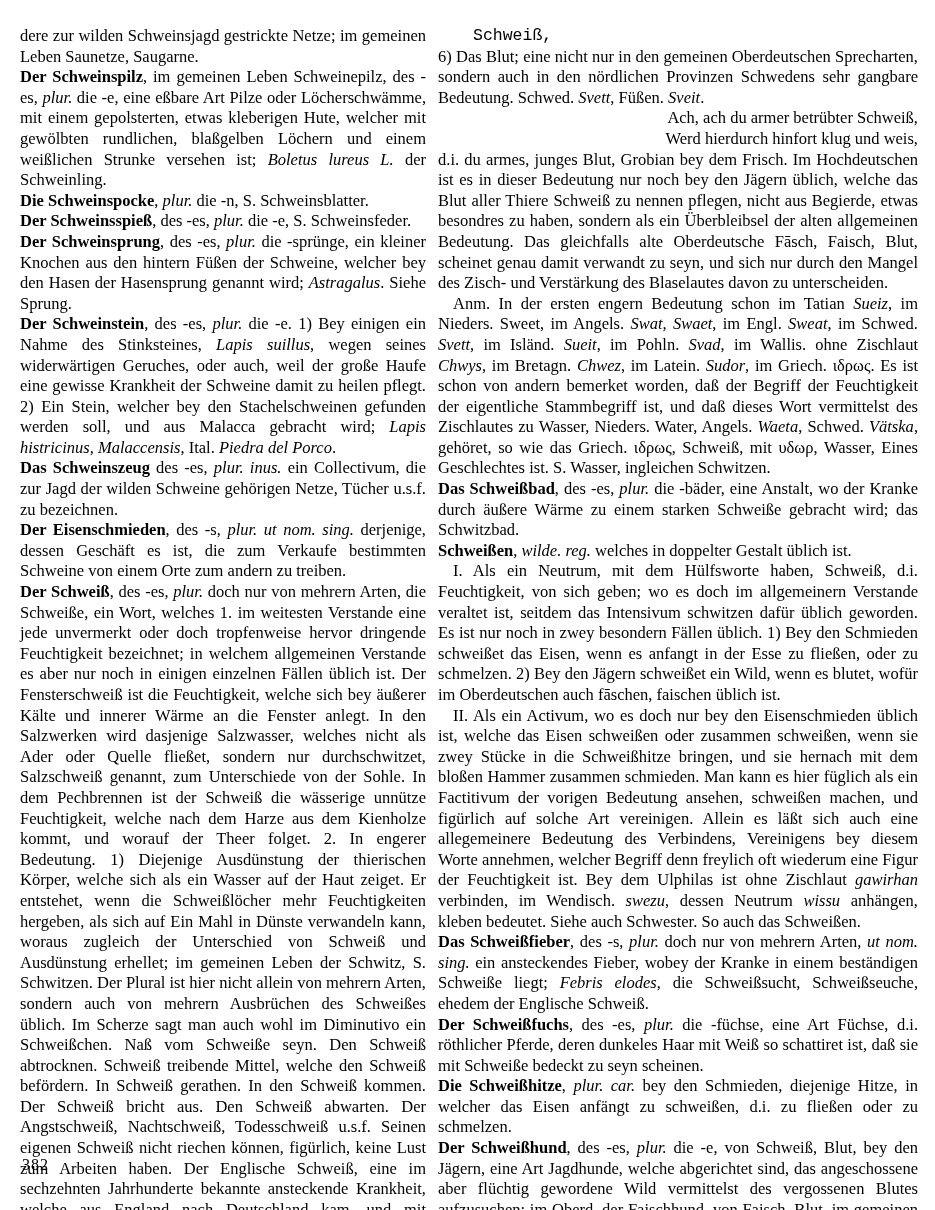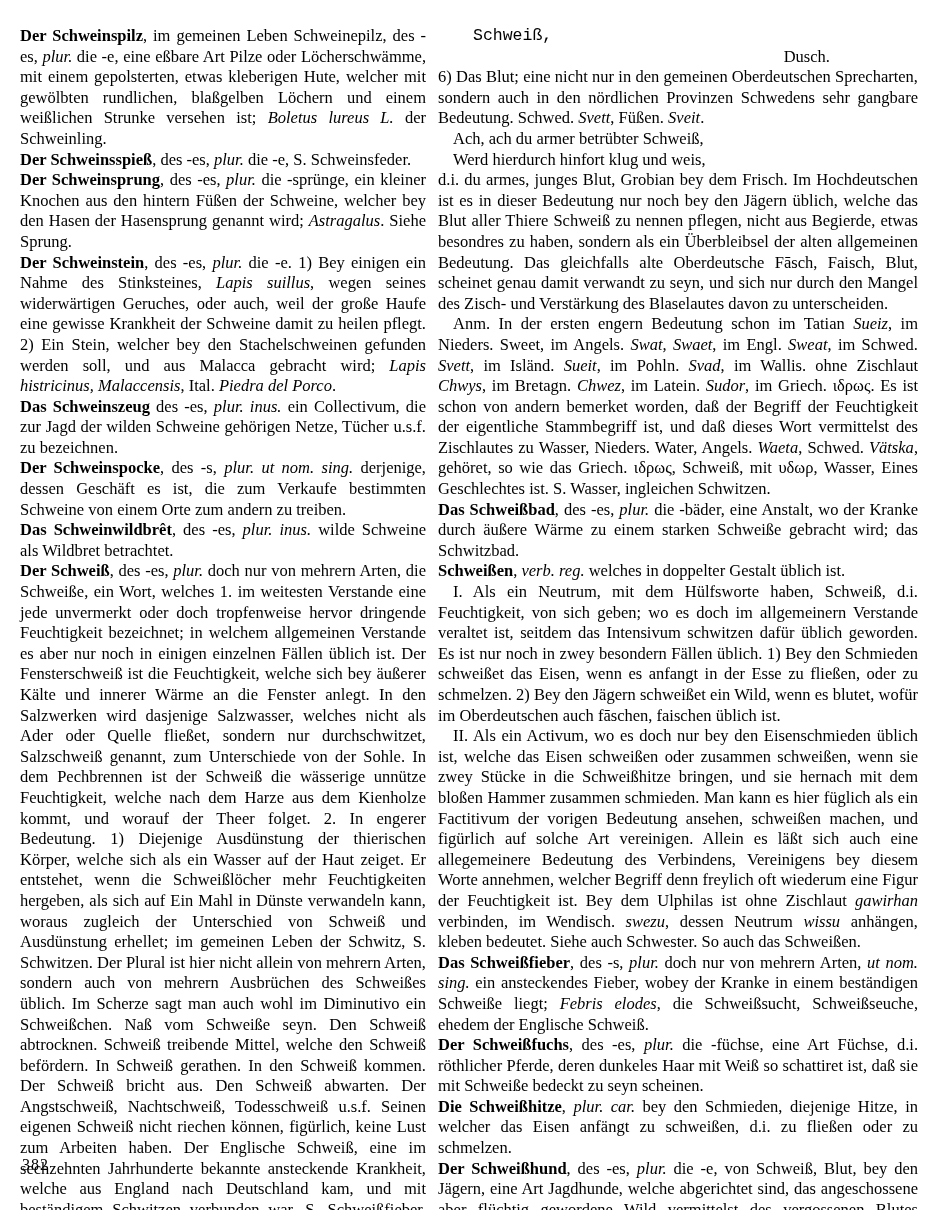--- a/index.html
+++ b/index.html
@@ -17,57 +17,57 @@
     display: flex;
     gap: 12px;
   }
   .col { font-size: 16.5px; line-height: 20.6px; }
   .col-left  { width: 406px; }
   .col-right { width: 480px; }
   .para { margin: 0; text-align: justify; }
   .para.plain {}
   .para.entry {}
   .para.indent    { text-indent: 15px; }
-  .para.poem      { text-indent: 15px; text-align: left; }
+  .para.poem      { text-indent: 15px; text-align: right; }
   .para.poem-cont { text-indent: 35px; text-align: left; font-family: Liberation Mono, monospace; }
   .para.attribution { text-align: right; padding-right: 88px; }
   .b { font-weight: 700; }
   .i { font-style: italic; }
   .n {}
   .page-number {
     position: absolute;
     left: 22px; top: 1156px;
     font-size: 16px;
     letter-spacing: 1px;
   }
 </style>
 </head>
 <body>
 
 <div class="page">
   <div class="col col-left" id="col-left">
+      <p class="para plain"><span class="n">dere zur wilden Schweinsjagd gestrickte Netze; im gemeinen Leben Saunetze, Saugarne.</span></p>
       <p class="para entry"><span class="b">Der Schweinspilz</span><span class="n">, im gemeinen Leben Schweinepilz, des -es, </span><span class="i">plur.</span><span class="n"> die -e, eine eßbare Art Pilze oder Löcherschwämme, mit einem gepolsterten, etwas kleberigen Hute, welcher mit gewölbten rundlichen, blaßgelben Löchern und einem weißlichen Strunke versehen ist; </span><span class="i">Boletus lureus L.</span><span class="n"> der Schweinling.</span></p>
+      <p class="para entry"><span class="b">Die Schweinspocke</span><span class="n">, </span><span class="i">plur.</span><span class="n"> die -n, S. Schweinsblatter.</span></p>
       <p class="para entry"><span class="b">Der Schweinsspieß</span><span class="n">, des -es, </span><span class="i">plur.</span><span class="n"> die -e, S. Schweinsfeder.</span></p>
       <p class="para entry"><span class="b">Der Schweinsprung</span><span class="n">, des -es, </span><span class="i">plur.</span><span class="n"> die -sprünge, ein kleiner Knochen aus den hintern Füßen der Schweine, welcher bey den Hasen der Hasensprung genannt wird; </span><span class="i">Astragalus</span><span class="n">. Siehe Sprung.</span></p>
       <p class="para entry"><span class="b">Der Schweinstein</span><span class="n">, des -es, </span><span class="i">plur.</span><span class="n"> die -e. 1) Bey einigen ein Nahme des Stinksteines, </span><span class="i">Lapis suillus</span><span class="n">, wegen seines widerwärtigen Geruches, oder auch, weil der große Haufe eine gewisse Krankheit der Schweine damit zu heilen pflegt. 2) Ein Stein, welcher bey den Stachelschweinen gefunden werden soll, und aus Malacca gebracht wird; </span><span class="i">Lapis histricinus, Malaccensis</span><span class="n">, Ital. </span><span class="i">Piedra del Porco</span><span class="n">.</span></p>
       <p class="para entry"><span class="b">Das Schweinszeug</span><span class="n"> des -es, </span><span class="i">plur. inus.</span><span class="n"> ein Collectivum, die zur Jagd der wilden Schweine gehörigen Netze, Tücher u.s.f. zu bezeichnen.</span></p>
-      <p class="para entry"><span class="b">Der Schweinspocke</span><span class="n">, des -s, </span><span class="i">plur. ut nom. sing.</span><span class="n"> derjenige, dessen Geschäft es ist, die zum Verkaufe bestimmten Schweine von einem Orte zum andern zu treiben.</span></p>
-      <p class="para entry"><span class="b">Das Schweinwildbrêt</span><span class="n">, des -es, </span><span class="i">plur. inus.</span><span class="n"> wilde Schweine als Wildbret betrachtet.</span></p>
+      <p class="para entry"><span class="b">Der Eisenschmieden</span><span class="n">, des -s, </span><span class="i">plur. ut nom. sing.</span><span class="n"> derjenige, dessen Geschäft es ist, die zum Verkaufe bestimmten Schweine von einem Orte zum andern zu treiben.</span></p>
       <p class="para entry"><span class="b">Der Schweiß</span><span class="n">, des -es, </span><span class="i">plur.</span><span class="n"> doch nur von mehrern Arten, die Schweiße, ein Wort, welches 1. im weitesten Verstande eine jede unvermerkt oder doch tropfenweise hervor dringende Feuchtigkeit bezeichnet; in welchem allgemeinen Verstande es aber nur noch in einigen einzelnen Fällen üblich ist. Der Fensterschweiß ist die Feuchtigkeit, welche sich bey äußerer Kälte und innerer Wärme an die Fenster anlegt. In den Salzwerken wird dasjenige Salzwasser, welches nicht als Ader oder Quelle fließet, sondern nur durchschwitzet, Salzschweiß genannt, zum Unterschiede von der Sohle. In dem Pechbrennen ist der Schweiß die wässerige unnütze Feuchtigkeit, welche nach dem Harze aus dem Kienholze kommt, und worauf der Theer folget. 2. In engerer Bedeutung. 1) Diejenige Ausdünstung der thierischen Körper, welche sich als ein Wasser auf der Haut zeiget. Er entstehet, wenn die Schweißlöcher mehr Feuchtigkeiten hergeben, als sich auf Ein Mahl in Dünste verwandeln kann, woraus zugleich der Unterschied von Schweiß und Ausdünstung erhellet; im gemeinen Leben der Schwitz, S. Schwitzen. Der Plural ist hier nicht allein von mehrern Arten, sondern auch von mehrern Ausbrüchen des Schweißes üblich. Im Scherze sagt man auch wohl im Diminutivo ein Schweißchen. Naß vom Schweiße seyn. Den Schweiß abtrocknen. Schweiß treibende Mittel, welche den Schweiß befördern. In Schweiß gerathen. In den Schweiß kommen. Der Schweiß bricht aus. Den Schweiß abwarten. Der Angstschweiß, Nachtschweiß, Todesschweiß u.s.f. Seinen eigenen Schweiß nicht riechen können, figürlich, keine Lust zum Arbeiten haben. Der Englische Schweiß, eine im sechzehnten Jahrhunderte bekannte ansteckende Krankheit, welche aus England nach Deutschland kam, und mit beständigem Schwitzen verbunden war, S. Schweißfieber. Bey dem Rindviehe ist der Schweiß eine Krankheit, bey welcher die Haut so fest an dem ganzen Leibe ansitzet, daß man sie auf den Knochen nicht bewegen kann. Figürlich ist der Schweiß so wohl beschwerliche Arbeit, sauere Mühe. Das hat Schweiß gekostet. Die Anakreontische Moral ist weichlich und hat nichts von dem männlichen Schweiße des Philosophen. Als auch das durch sauere Mühe erworbene Gut. Du mußt doch deinen sauren Schweiß andern lassen, Sir. 14, 15.</span></p>
     </div>
   <div class="col col-right" id="col-right">
       <p class="para poem-cont"><span class="n">Schweiß,</span></p>
-      <p class="para attribution"><span class="n">Dusch.</span></p>
       <p class="para plain"><span class="n">6) Das Blut; eine nicht nur in den gemeinen Oberdeutschen Sprecharten, sondern auch in den nördlichen Provinzen Schwedens sehr gangbare Bedeutung. Schwed. </span><span class="i">Svett</span><span class="n">, Füßen. </span><span class="i">Sveit</span><span class="n">.</span></p>
       <p class="para poem"><span class="n">Ach, ach du armer betrübter Schweiß,</span></p>
       <p class="para poem"><span class="n">Werd hierdurch hinfort klug und weis,</span></p>
       <p class="para plain"><span class="n">d.i. du armes, junges Blut, Grobian bey dem Frisch. Im Hochdeutschen ist es in dieser Bedeutung nur noch bey den Jägern üblich, welche das Blut aller Thiere Schweiß zu nennen pflegen, nicht aus Begierde, etwas besondres zu haben, sondern als ein Überbleibsel der alten allgemeinen Bedeutung. Das gleichfalls alte Oberdeutsche Fāsch, Faisch, Blut, scheinet genau damit verwandt zu seyn, und sich nur durch den Mangel des Zisch- und Verstärkung des Blaselautes davon zu unterscheiden.</span></p>
       <p class="para indent"><span class="n">Anm. In der ersten engern Bedeutung schon im Tatian </span><span class="i">Sueiz</span><span class="n">, im Nieders. Sweet, im Angels. </span><span class="i">Swat, Swaet</span><span class="n">, im Engl. </span><span class="i">Sweat</span><span class="n">, im Schwed. </span><span class="i">Svett</span><span class="n">, im Isländ. </span><span class="i">Sueit</span><span class="n">, im Pohln. </span><span class="i">Svad</span><span class="n">, im Wallis. ohne Zischlaut </span><span class="i">Chwys</span><span class="n">, im Bretagn. </span><span class="i">Chwez</span><span class="n">, im Latein. </span><span class="i">Sudor</span><span class="n">, im Griech. ιδρως. Es ist schon von andern bemerket worden, daß der Begriff der Feuchtigkeit der eigentliche Stammbegriff ist, und daß dieses Wort vermittelst des Zischlautes zu Wasser, Nieders. Water, Angels. </span><span class="i">Waeta</span><span class="n">, Schwed. </span><span class="i">Vätska</span><span class="n">, gehöret, so wie das Griech. ιδρως, Schweiß, mit υδωρ, Wasser, Eines Geschlechtes ist. S. Wasser, ingleichen Schwitzen.</span></p>
       <p class="para entry"><span class="b">Das Schweißbad</span><span class="n">, des -es, </span><span class="i">plur.</span><span class="n"> die -bäder, eine Anstalt, wo der Kranke durch äußere Wärme zu einem starken Schweiße gebracht wird; das Schwitzbad.</span></p>
-      <p class="para entry"><span class="b">Schweißen</span><span class="n">, </span><span class="i">verb. reg.</span><span class="n"> welches in doppelter Gestalt üblich ist.</span></p>
+      <p class="para entry"><span class="b">Schweißen</span><span class="n">, </span><span class="i">wilde. reg.</span><span class="n"> welches in doppelter Gestalt üblich ist.</span></p>
       <p class="para indent"><span class="n">I. Als ein Neutrum, mit dem Hülfsworte haben, Schweiß, d.i. Feuchtigkeit, von sich geben; wo es doch im allgemeinern Verstande veraltet ist, seitdem das Intensivum schwitzen dafür üblich geworden. Es ist nur noch in zwey besondern Fällen üblich. 1) Bey den Schmieden schweißet das Eisen, wenn es anfangt in der Esse zu fließen, oder zu schmelzen. 2) Bey den Jägern schweißet ein Wild, wenn es blutet, wofür im Oberdeutschen auch fāschen, faischen üblich ist.</span></p>
       <p class="para indent"><span class="n">II. Als ein Activum, wo es doch nur bey den Eisenschmieden üblich ist, welche das Eisen schweißen oder zusammen schweißen, wenn sie zwey Stücke in die Schweißhitze bringen, und sie hernach mit dem bloßen Hammer zusammen schmieden. Man kann es hier füglich als ein Factitivum der vorigen Bedeutung ansehen, schweißen machen, und figürlich auf solche Art vereinigen. Allein es läßt sich auch eine allegemeinere Bedeutung des Verbindens, Vereinigens bey diesem Worte annehmen, welcher Begriff denn freylich oft wiederum eine Figur der Feuchtigkeit ist. Bey dem Ulphilas ist ohne Zischlaut </span><span class="i">gawirhan</span><span class="n"> verbinden, im Wendisch. </span><span class="i">swezu</span><span class="n">, dessen Neutrum </span><span class="i">wissu</span><span class="n"> anhängen, kleben bedeutet. Siehe auch Schwester. So auch das Schweißen.</span></p>
       <p class="para entry"><span class="b">Das Schweißfieber</span><span class="n">, des -s, </span><span class="i">plur.</span><span class="n"> doch nur von mehrern Arten, </span><span class="i">ut nom. sing.</span><span class="n"> ein ansteckendes Fieber, wobey der Kranke in einem beständigen Schweiße liegt; </span><span class="i">Febris elodes</span><span class="n">, die Schweißsucht, Schweißseuche, ehedem der Englische Schweiß.</span></p>
       <p class="para entry"><span class="b">Der Schweißfuchs</span><span class="n">, des -es, </span><span class="i">plur.</span><span class="n"> die -füchse, eine Art Füchse, d.i. röthlicher Pferde, deren dunkeles Haar mit Weiß so schattiret ist, daß sie mit Schweiße bedeckt zu seyn scheinen.</span></p>
       <p class="para entry"><span class="b">Die Schweißhitze</span><span class="n">, </span><span class="i">plur. car.</span><span class="n"> bey den Schmieden, diejenige Hitze, in welcher das Eisen anfängt zu schweißen, d.i. zu fließen oder zu schmelzen.</span></p>
       <p class="para entry"><span class="b">Der Schweißhund</span><span class="n">, des -es, </span><span class="i">plur.</span><span class="n"> die -e, von Schweiß, Blut, bey den Jägern, eine Art Jagdhunde, welche abgerichtet sind, das angeschossene aber flüchtig gewordene Wild vermittelst des vergossenen Blutes aufzusuchen; im Oberd. der Faischhund, von Faisch, Blut, im gemeinen Leben, ein Bluthund.</span></p>
     </div>
 </div>
 
 <div class="page-number">382</div>

